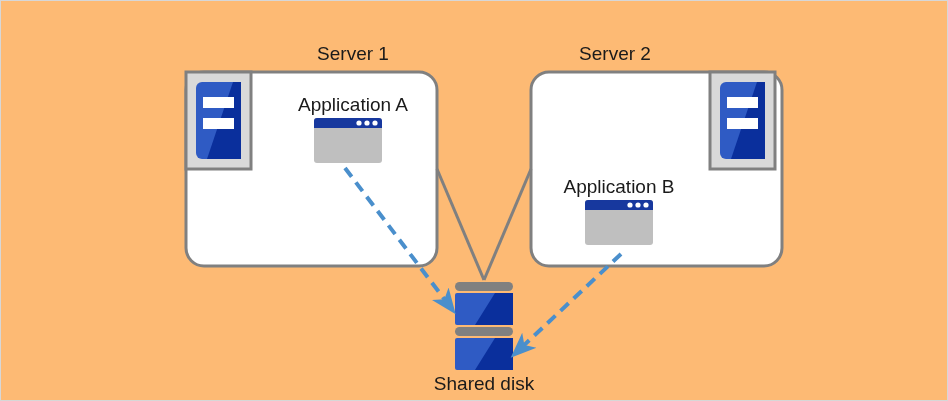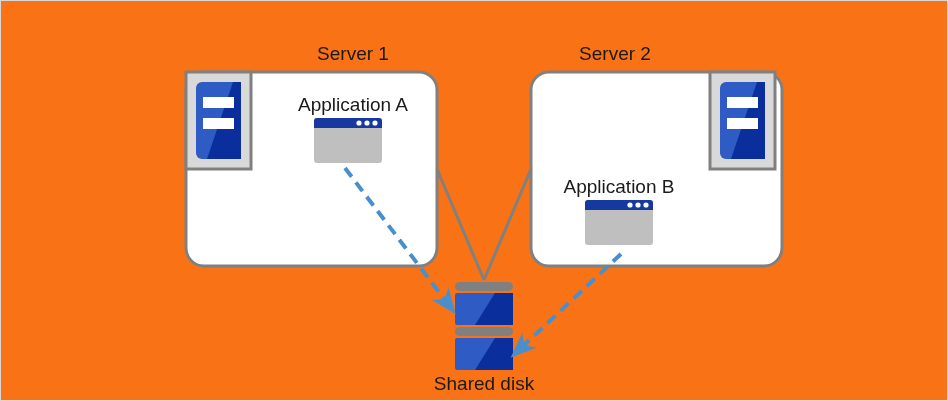--- a/index.html
+++ b/index.html
@@ -4,21 +4,21 @@
 <style>
   html, body {
     margin: 0;
     padding: 0;
     background: #ffffff;
   }
   #page {
     position: relative;
     width: 948px;
     height: 401px;
-    background: #f97316;
+    background: #fdba74;
     border: 1px solid #d7d7d7;
     box-sizing: border-box;
     overflow: hidden;
     font-family: "Liberation Sans", sans-serif;
     padding-left: 26px;
   }
   #diagram-svg {
     position: absolute;
     left: 0;
     top: 0;

